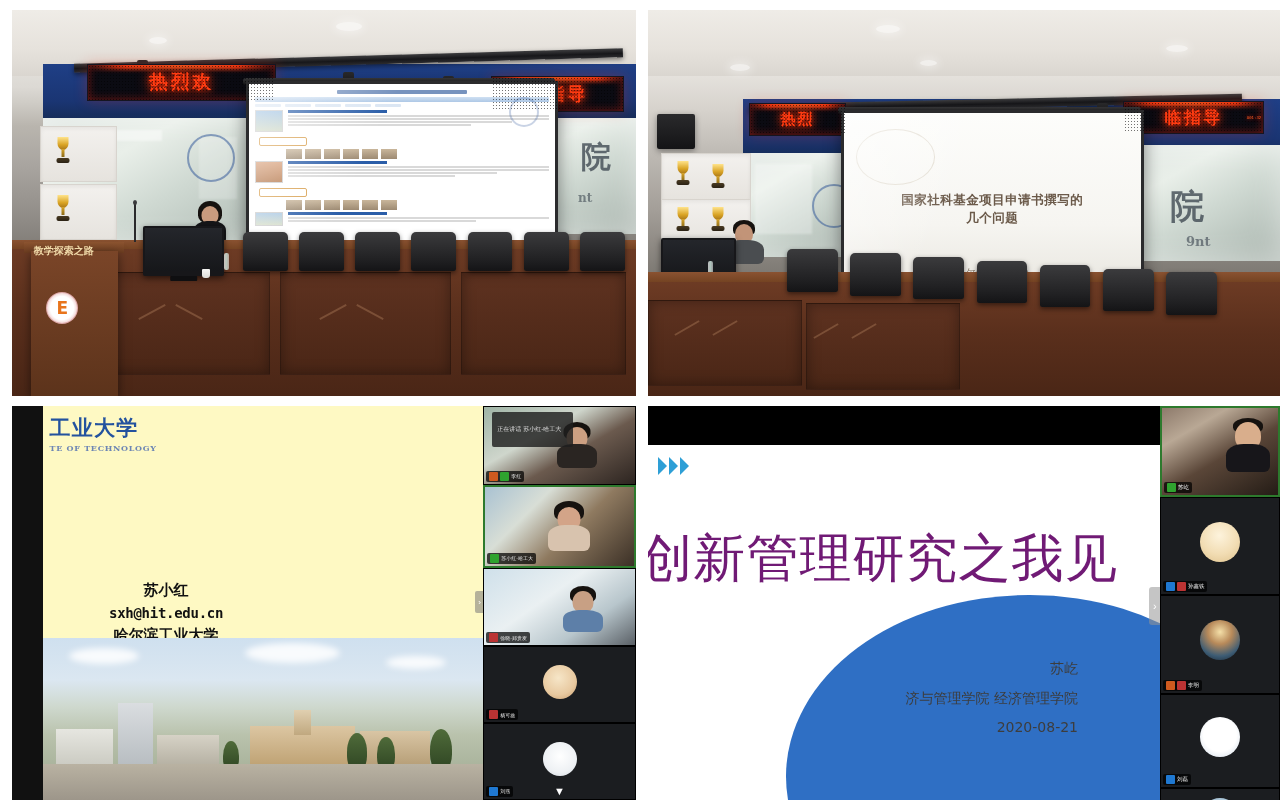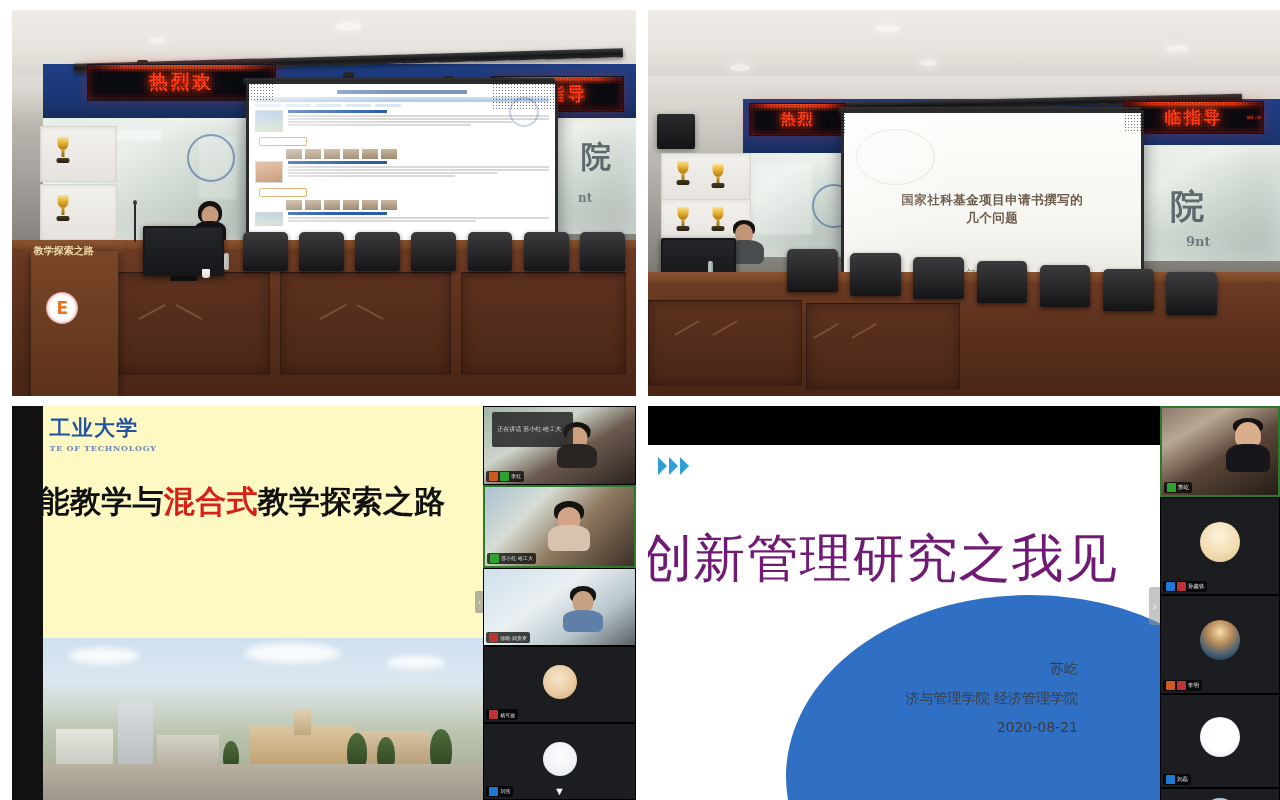--- a/index.html
+++ b/index.html
@@ -463,22 +463,26 @@
   </div>
 
   <div class="cell p3">
     <div class="share3">
 
       <div class="hit-logo">
         <div class="cn" style="font-size:21px;">工业大学</div>
         <div class="en" style="font-size:8px;margin-top:1px;">TE OF TECHNOLOGY</div>
       </div>
 
-      <div class="s3title" style="font-size:31px;"><span>能教学与</span><span class="hl">混合式</span><span>教学探索之路</span></div>
-
+
+      <div class="s3info" style="font-size:15px;">
+        <div>苏小红</div>
+        <div class="mail" style="font-size:14px;">sxh@hit.edu.cn</div>
+        <div>哈尔滨工业大学</div>
+      </div>
 
       <div class="campus">
         <div class="cloud" style="left:6%;top:6%;width:70px;height:16px;"></div>
         <div class="cloud" style="left:46%;top:3%;width:95px;height:20px;"></div>
         <div class="cloud" style="left:78%;top:11%;width:60px;height:13px;"></div>
         <div class="bldg" style="left:3%;bottom:20%;width:13%;height:24%;background:linear-gradient(#e6e6e0,#c9c9c0);"></div>
         <div class="bldg" style="left:17%;bottom:20%;width:8%;height:40%;background:linear-gradient(#dadde0,#b6bcc0);"></div>
         <div class="bldg" style="left:26%;bottom:20%;width:14%;height:20%;background:linear-gradient(#d6d2c6,#b3aea0);"></div>
         <div class="bldg" style="left:47%;bottom:20%;width:24%;height:26%;background:linear-gradient(#dcc6a2,#bda071);"></div>
         <div class="bldg" style="left:57%;bottom:40%;width:4%;height:16%;background:linear-gradient(#e0cfb0,#c0a87f);"></div>

